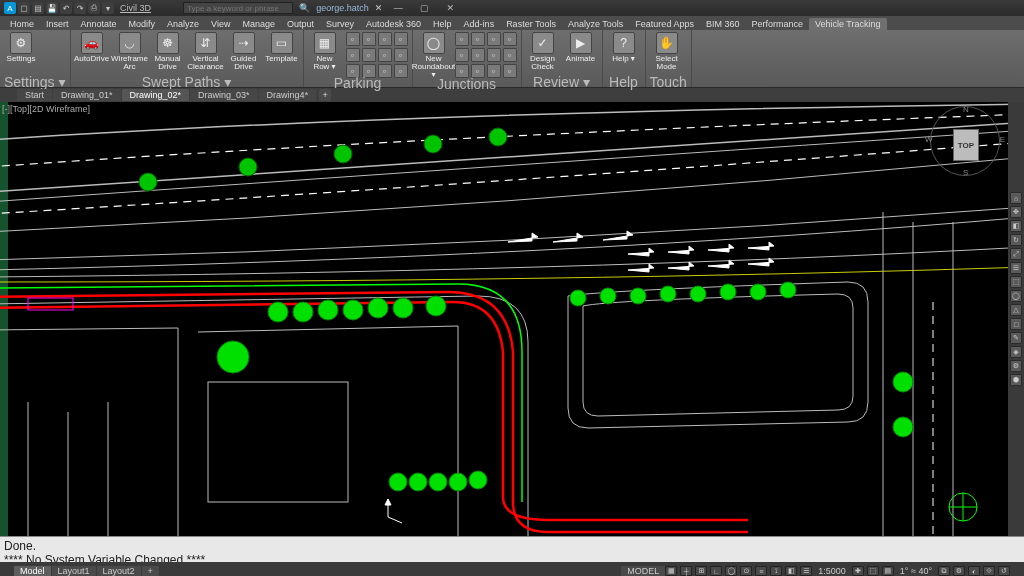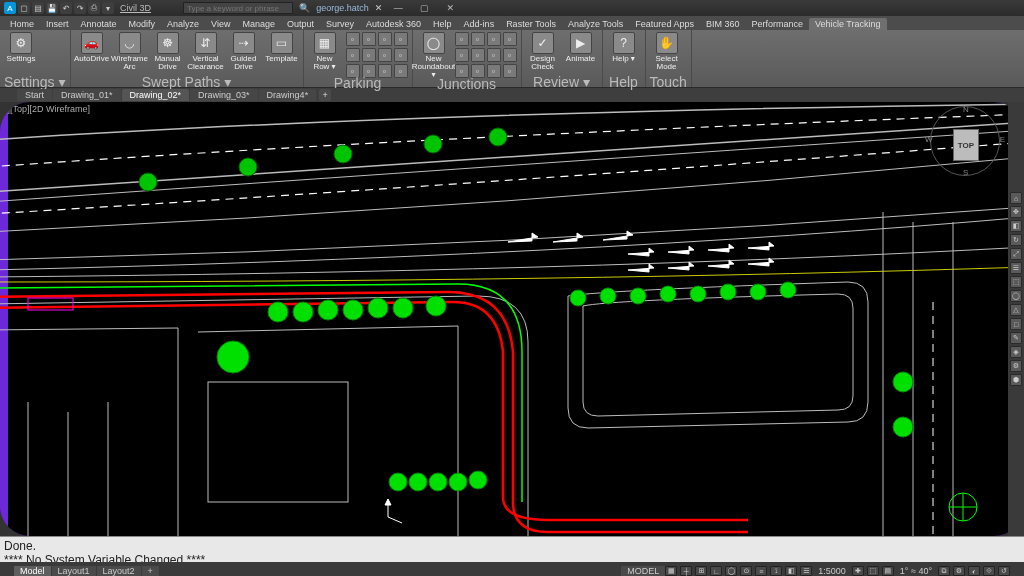--- a/index.html
+++ b/index.html
@@ -30,21 +30,21 @@
 .smallgrid { display: grid; grid-template-columns: repeat(4,14px); grid-auto-rows: 14px; gap: 2px; align-content: start; }
 .smallgrid span { background: #7a7a7a; border: 1px solid #444; border-radius: 1px; display: inline-flex; align-items: center; justify-content: center; font-size: 8px; }
 
 
 .filetabs { height: 14px; background: #3e3e3e; display: flex; align-items: center; font-size: 9px; padding-left: 17px; }
 .filetabs .ftab { padding: 1px 8px; background: #464646; color: #ccc; margin-right: 1px; border-radius: 2px 2px 0 0; }
 .filetabs .ftab.active { background: #555; color: #fff; }
 .filetabs .plus { width: 12px; height: 12px; background: #4a4a4a; border-radius: 2px; display: flex; align-items: center; justify-content: center; margin-left: 2px; }
 
 
-.drawing { position: absolute; top: 102px; left: 0; right: 0; bottom: 40px; background: #6d28d9; overflow: hidden; border-radius: 30px; }
+.drawing { position: absolute; top: 102px; left: 0; right: 0; bottom: 40px; background: #14532d; overflow: hidden; }
 .viewlabel { position: absolute; top: 2px; left: 2px; color: #aaa; font-size: 9px; }
 svg.cad { width: 100%; height: 100%; }
 
 
 .rightstrip { position: absolute; top: 102px; right: 0; width: 16px; bottom: 40px; background: #3a3a3a; display: flex; flex-direction: column; gap: 2px; align-items: center; padding-top: 90px; }
 .rightstrip span { width: 12px; height: 12px; background: #5a5a5a; border: 1px solid #2a2a2a; border-radius: 1px; font-size: 7px; display: flex; align-items:center; justify-content:center; color:#ccc;}
 
 
 .viewcube { position: absolute; top: 106px; right: 24px; width: 70px; height: 70px; }
 .viewcube .ring { width: 70px; height: 70px; border: 1px solid #555; border-radius: 50%; position: relative; }

